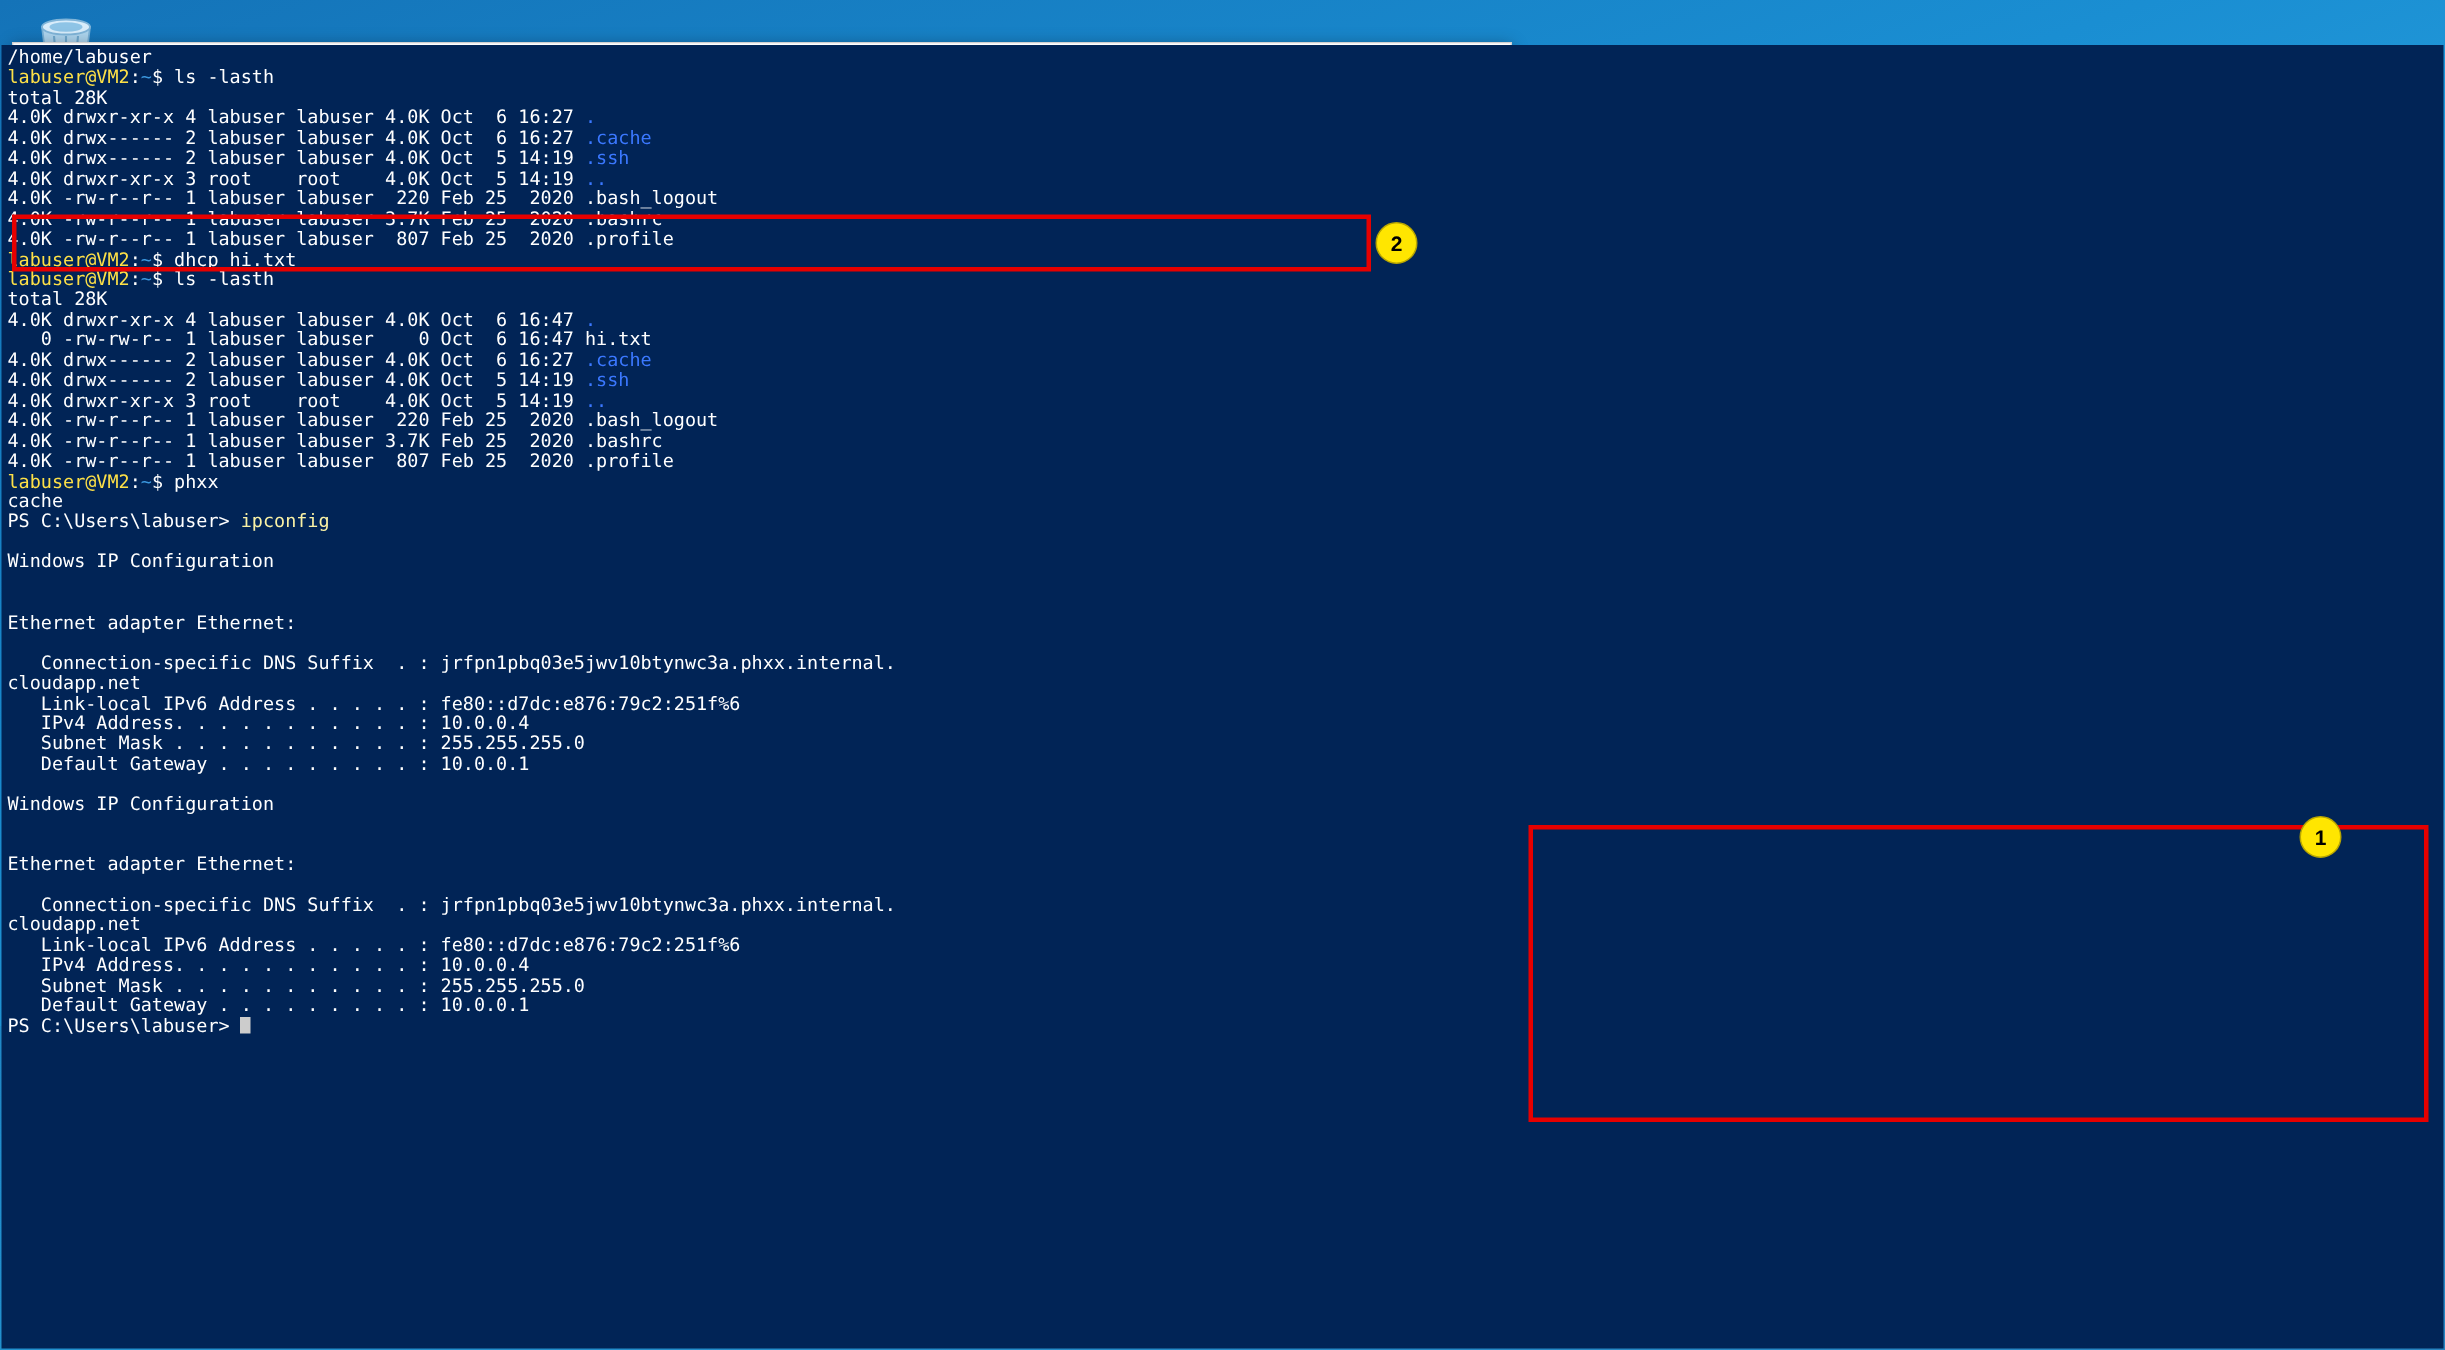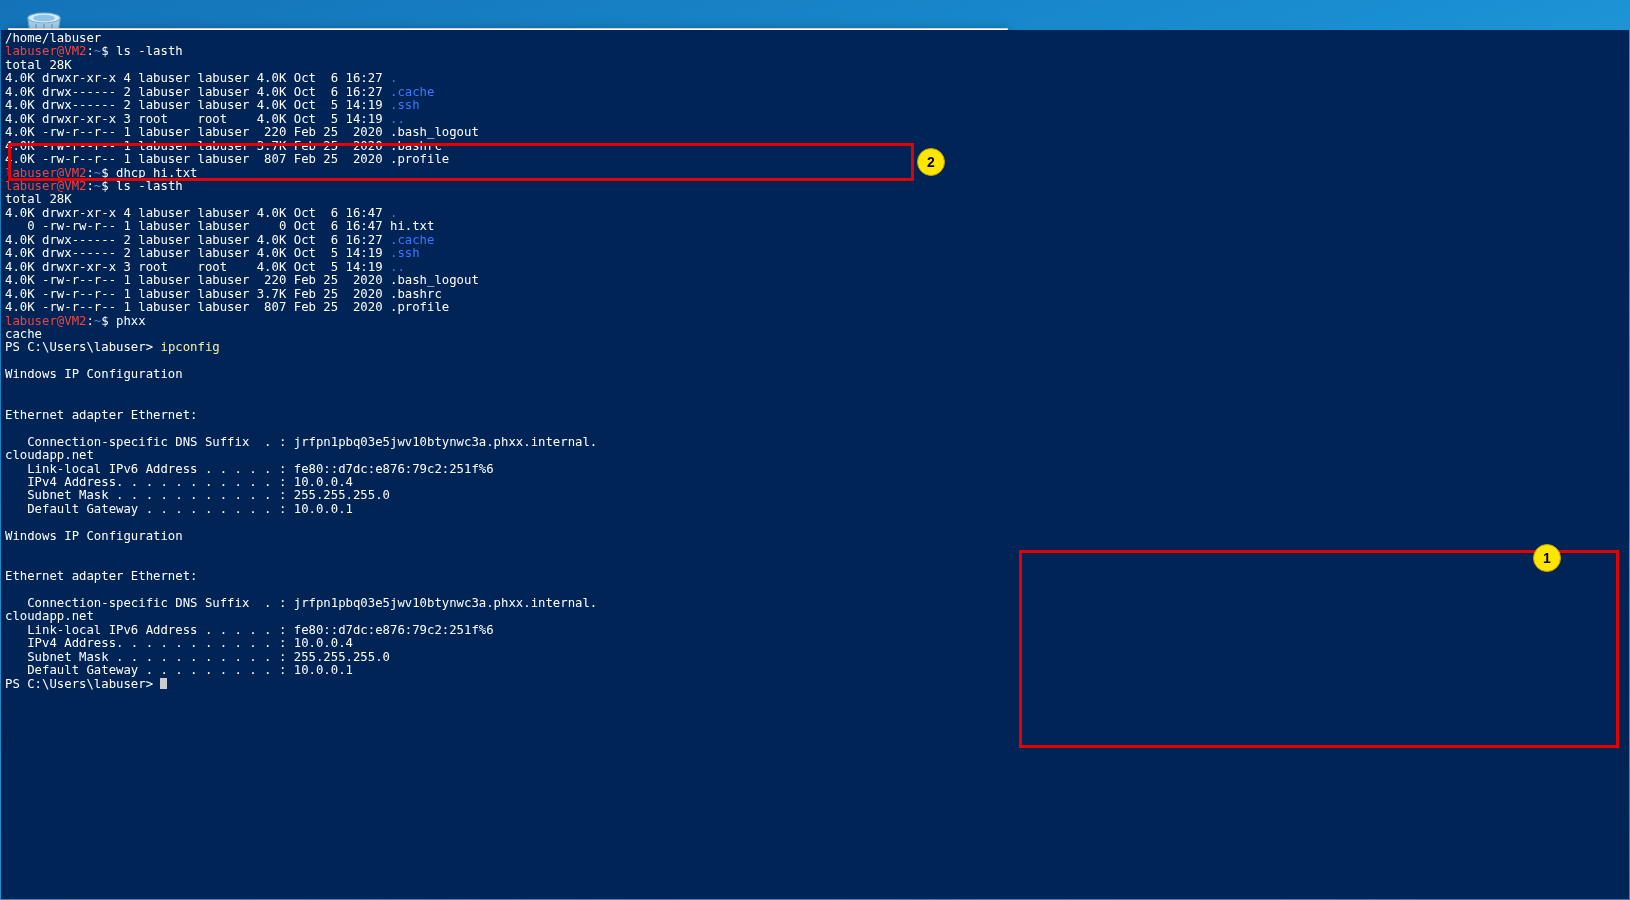--- a/index.html
+++ b/index.html
@@ -109,21 +109,21 @@
   #ws-status .divider{ width:1px; height:14px; background:#c5c5c5; }
 
   
   #powershell { left:1018px; top:28px; width:604px; height:722px; background:#012456;
                 border:1px solid #d0d0d0; }
   #ps-title { background:#fff; }
   #ps-body { position:absolute; left:1px; top:30px; right:1px; bottom:1px; background:#012456;
              overflow:hidden; padding:2px 0 0 4px; }
   .ps-line { font-family:"DejaVu Sans Mono", monospace; font-size:12.3px; line-height:13.45px;
              color:#ccc; white-space:pre; }
-  .g { color:#ef4444; }
+  .g { color:#fde047; }
   .b { color:#3b78ff; }
   .c { color:#3a96dd; }
   .y { color:#f9f1a5;text-align:center; }
   .w { color:#ffffff; }
   .cursor { display:inline-block; width:7px; height:11px; background:#cccccc;
             vertical-align:-1px; }
 
   
   .redbox { position:absolute; border:3px solid #e60000; pointer-events:none; }
   .badge { position:absolute; width:28px; height:28px; border-radius:50%; background:#ffe600;

